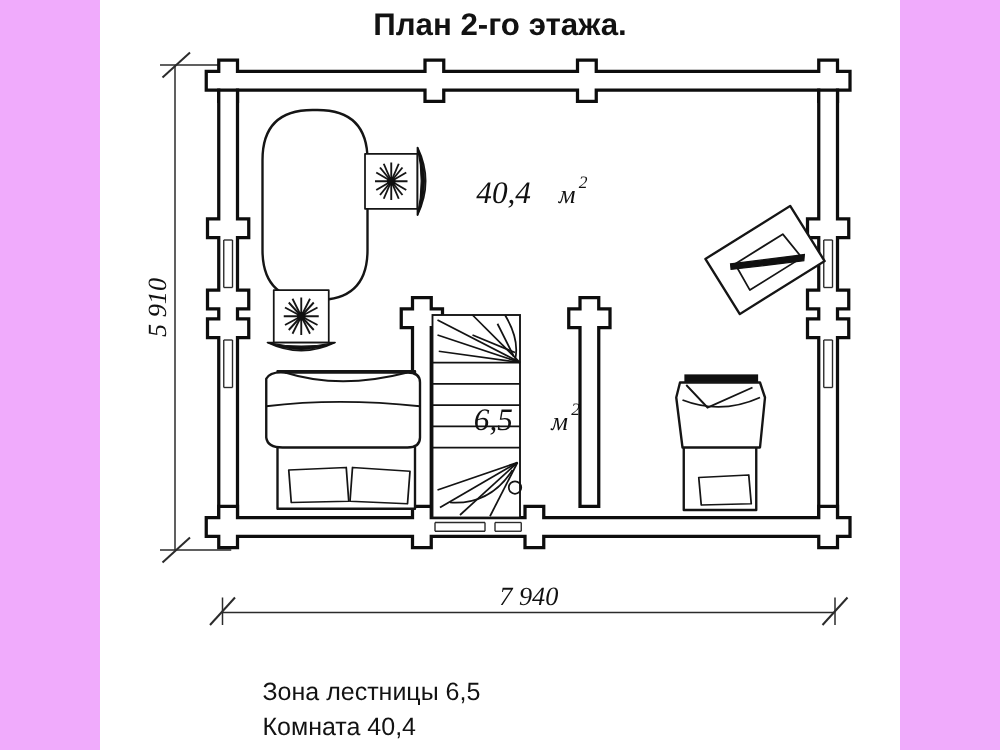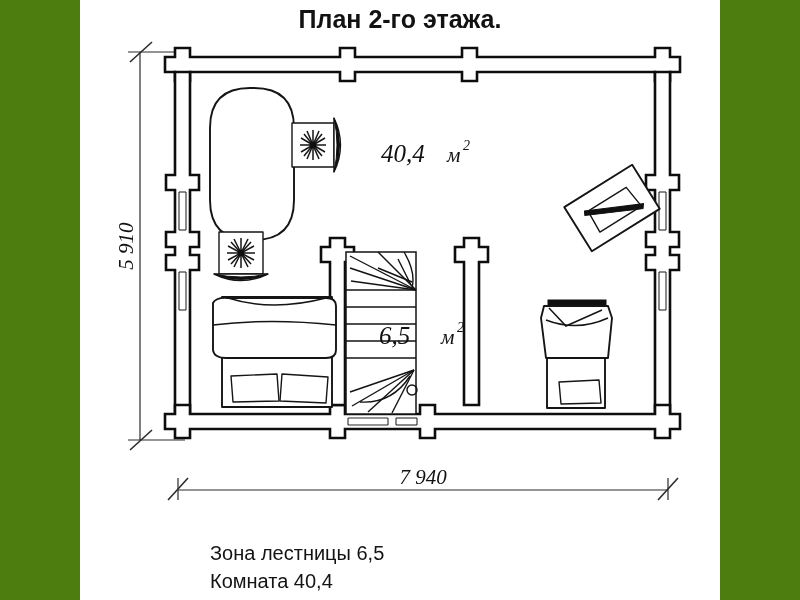--- a/index.html
+++ b/index.html
@@ -4,21 +4,21 @@
 <style>
   html, body {
     margin: 0;
     padding: 0;
     background: #000000;
   }
   #page {
     position: relative;
     width: 800px;
     height: 600px;
-    background: #4d7c0f;
+    background: #f0abfc;
     overflow: hidden;
     font-family: "Liberation Sans", sans-serif;
   }
   #sheet {
     position: absolute;
     left: 80px;
     top: 0px;
     width: 640px;
     height: 600px;
     background: #ffffff;

